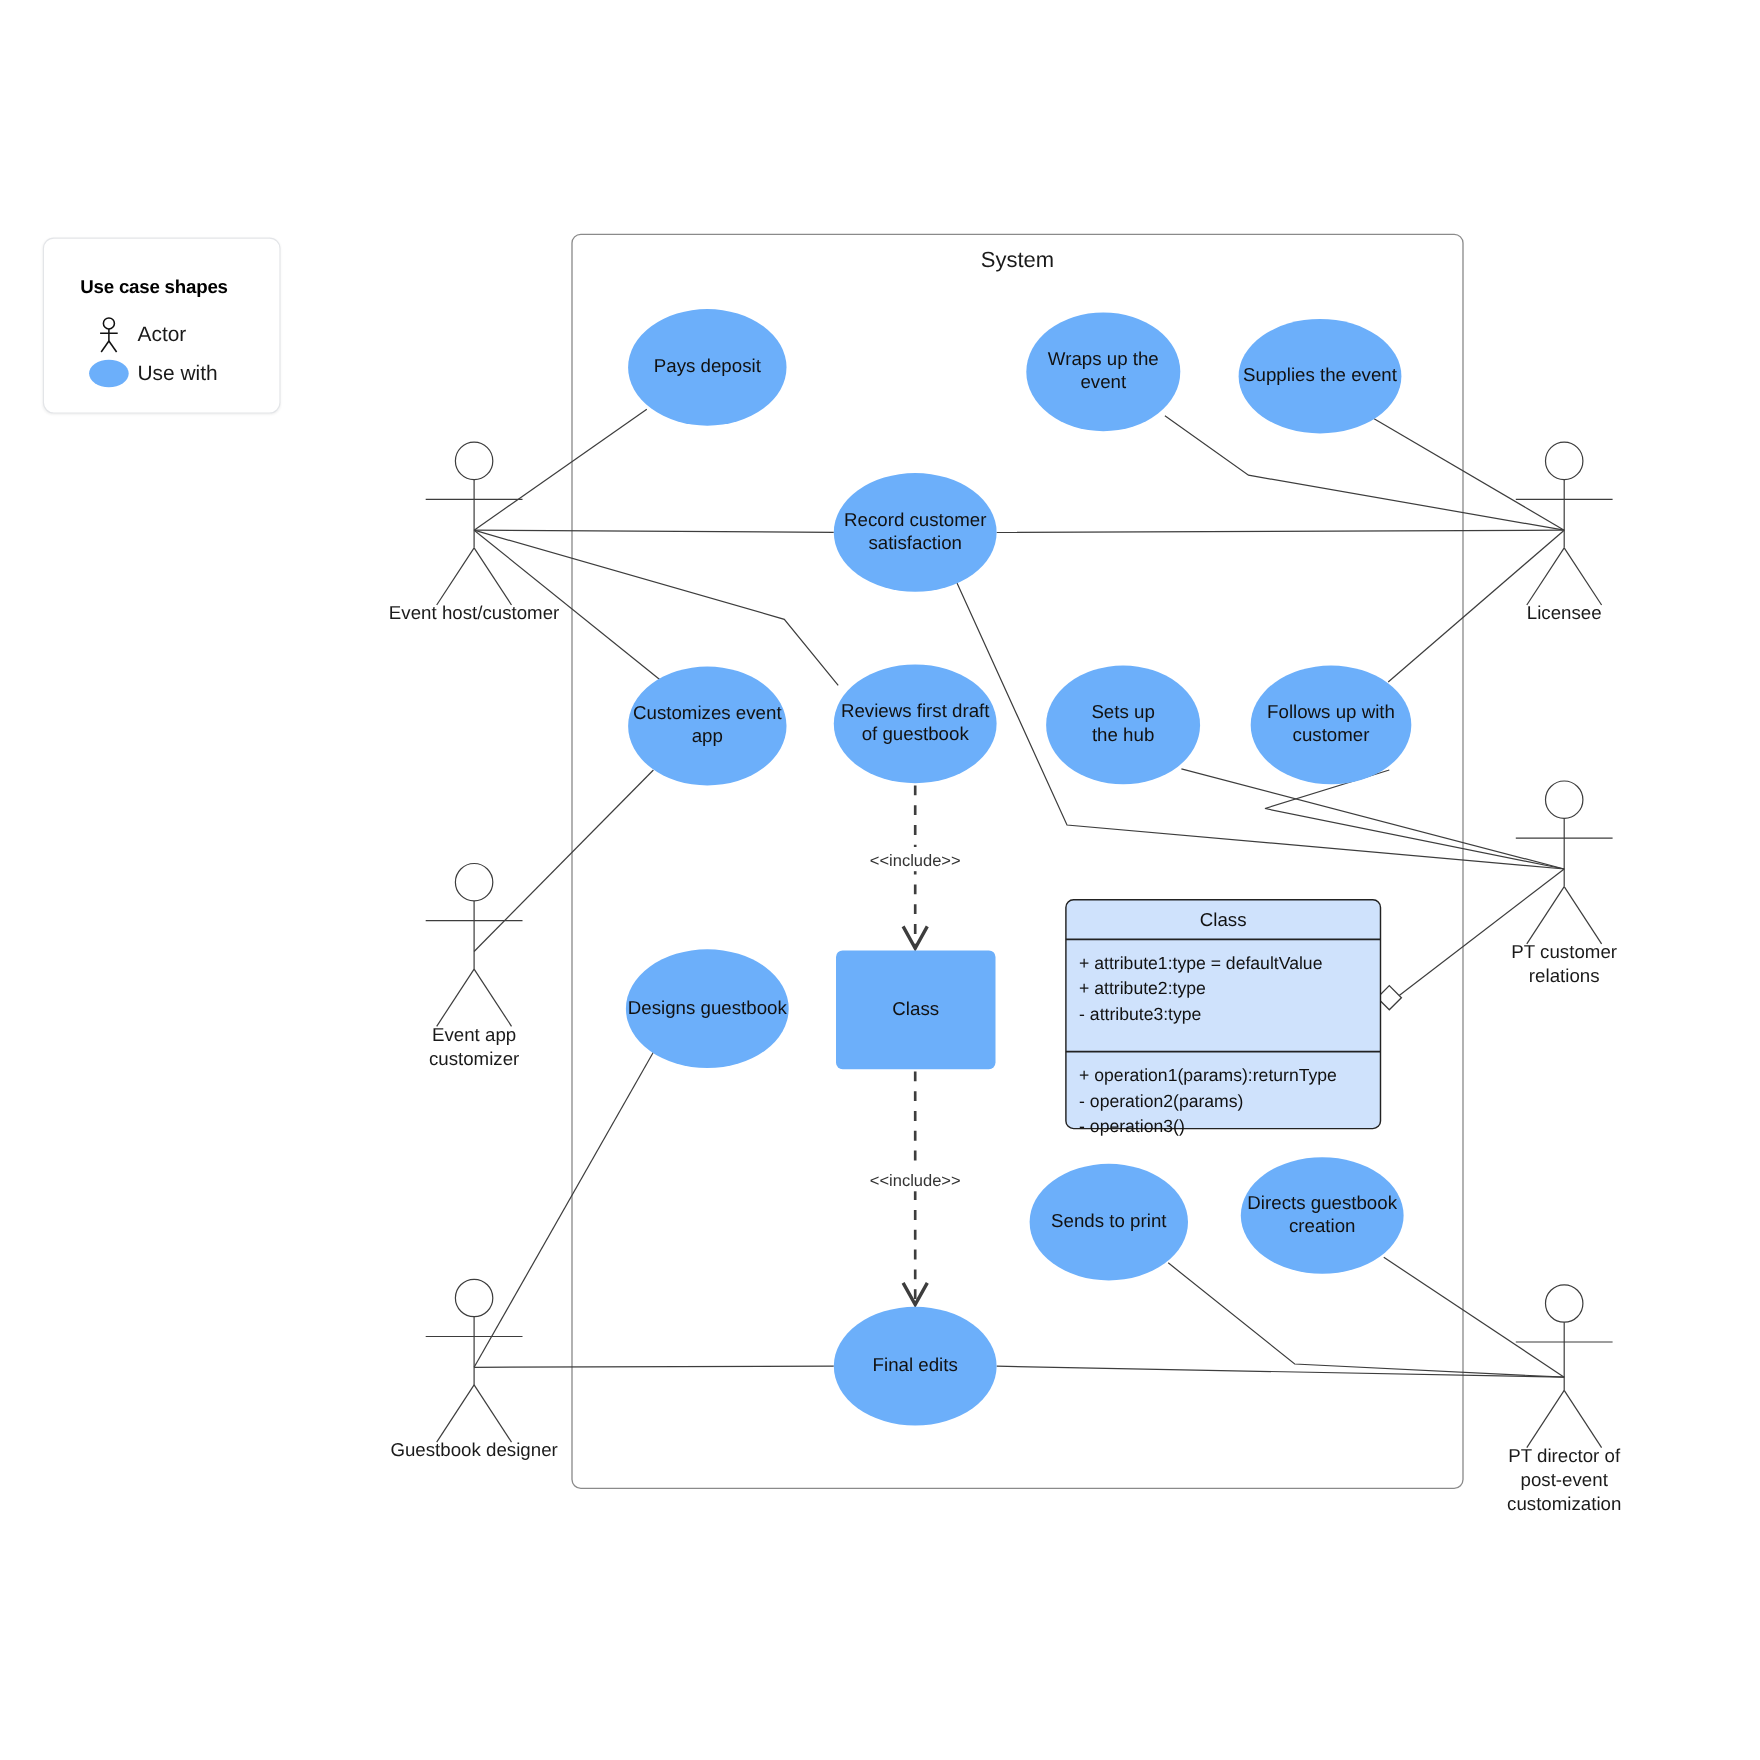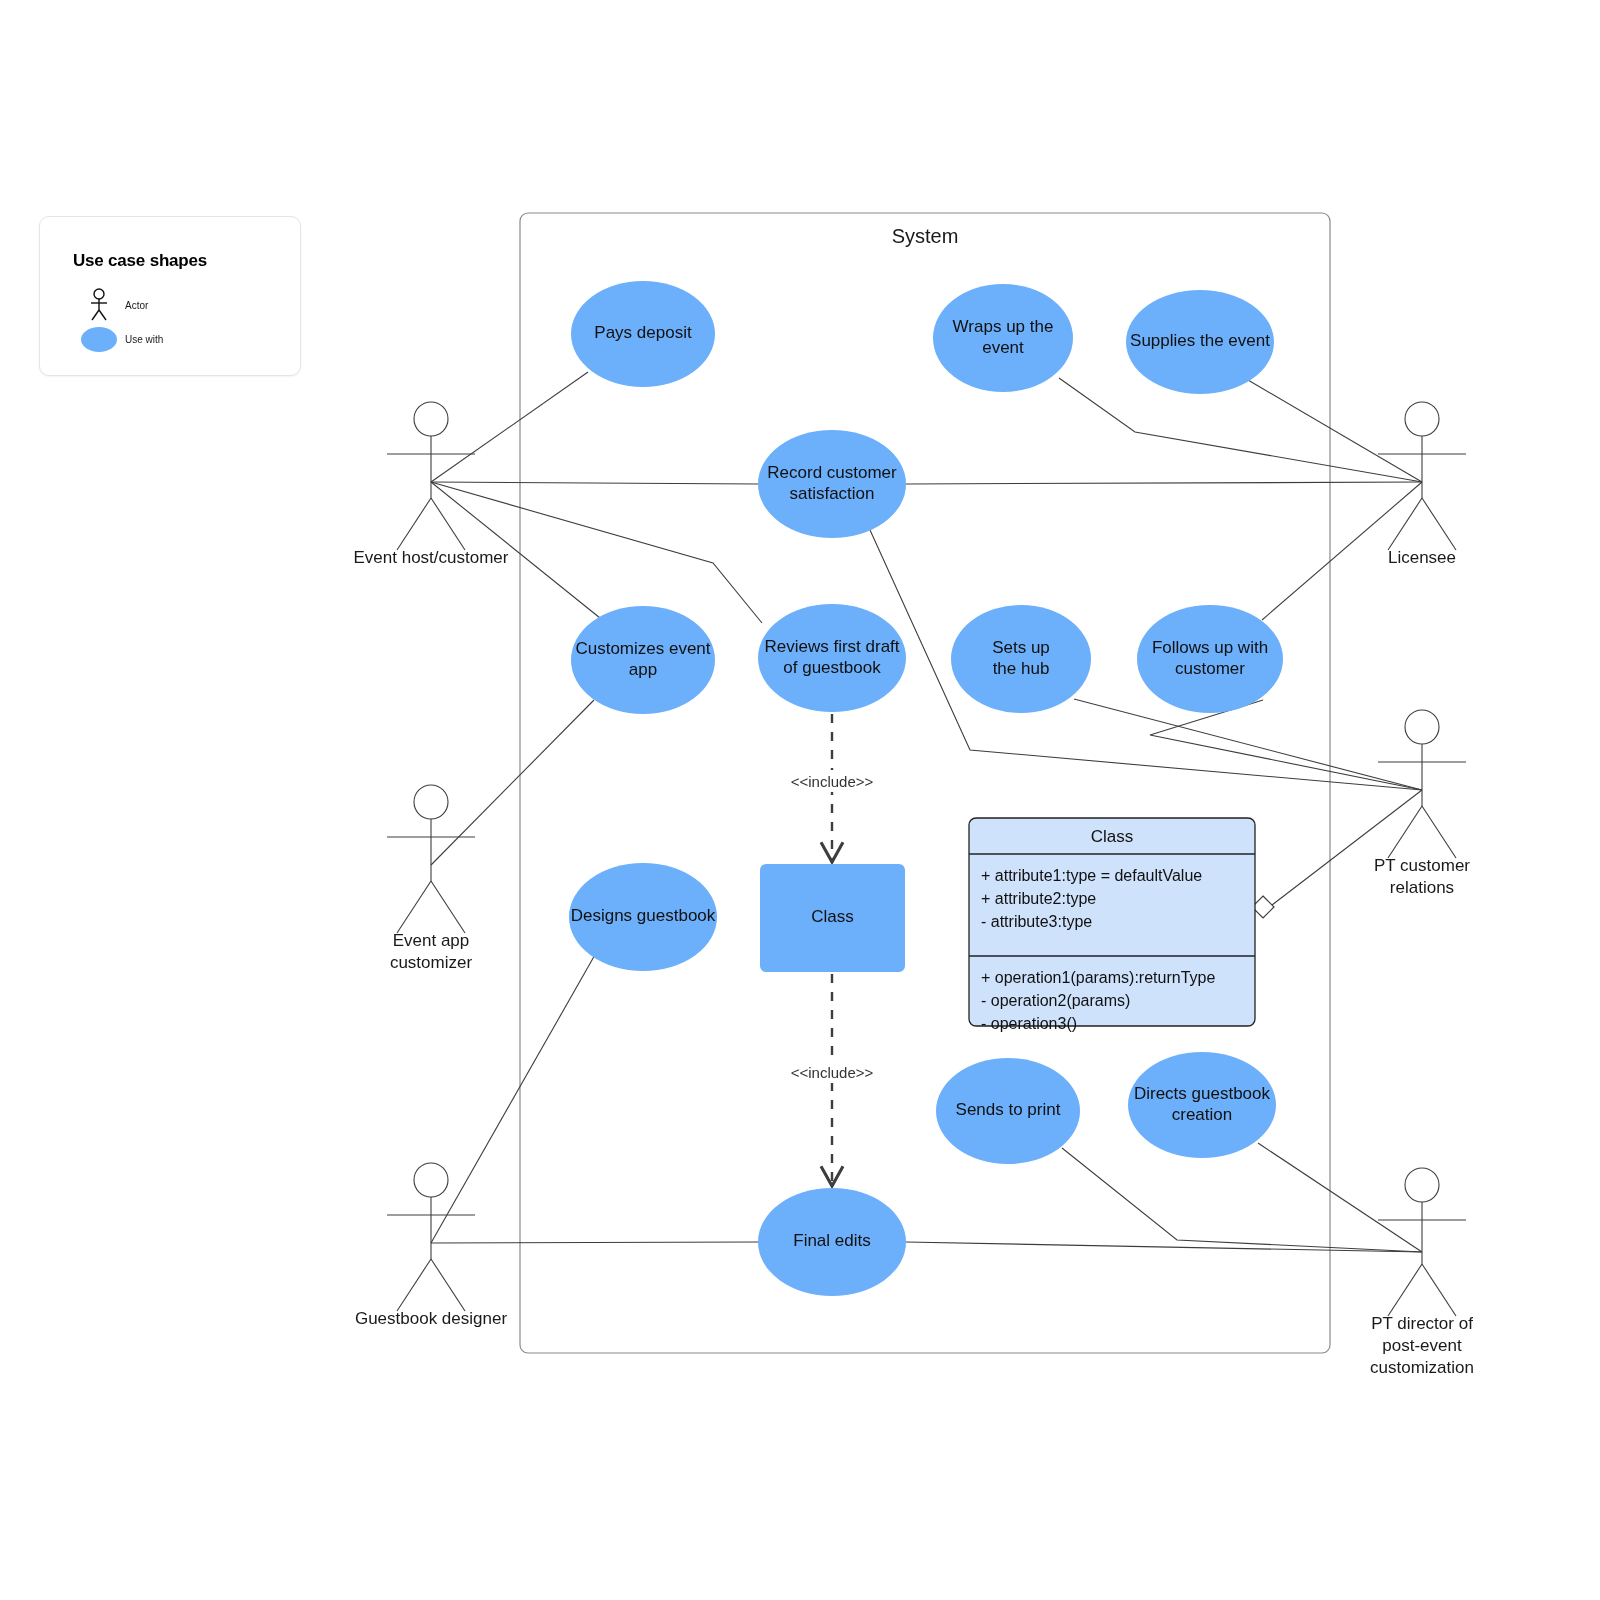--- a/index.html
+++ b/index.html
@@ -25,21 +25,21 @@
     left: 0;
     width: 1600px;
     height: 1600px;
   }
 
   
   .legend-panel {
     position: absolute;
     left: 39px;
     top: 216px;
-    width: 262px;
+    width: 216px;
     height: 160px;
     background: #ffffff;
     border: 1px solid #e3e5e8;
     border-radius: 10px;
     box-shadow: 0 1px 2px rgba(0,0,0,0.05);
     box-sizing: border-box;
   }
   .legend-title {
     position: absolute;
     left: 33px;
@@ -57,21 +57,21 @@
   }
   .legend-row.r1 { top: 71px; }
   .legend-row.r2 { top: 110px; }
   .legend-glyph {
     width: 52px;
     display: flex;
     justify-content: center;
     align-items: center;
   }
   .legend-label {
-    font-size: 10px;
+    font-size: 19px;
     color: #1a1a1a;
   }
   .legend-ellipse {
     width: 36px;
     height: 25px;
     border-radius: 50%;
   }
 
   
   .uc-label {

